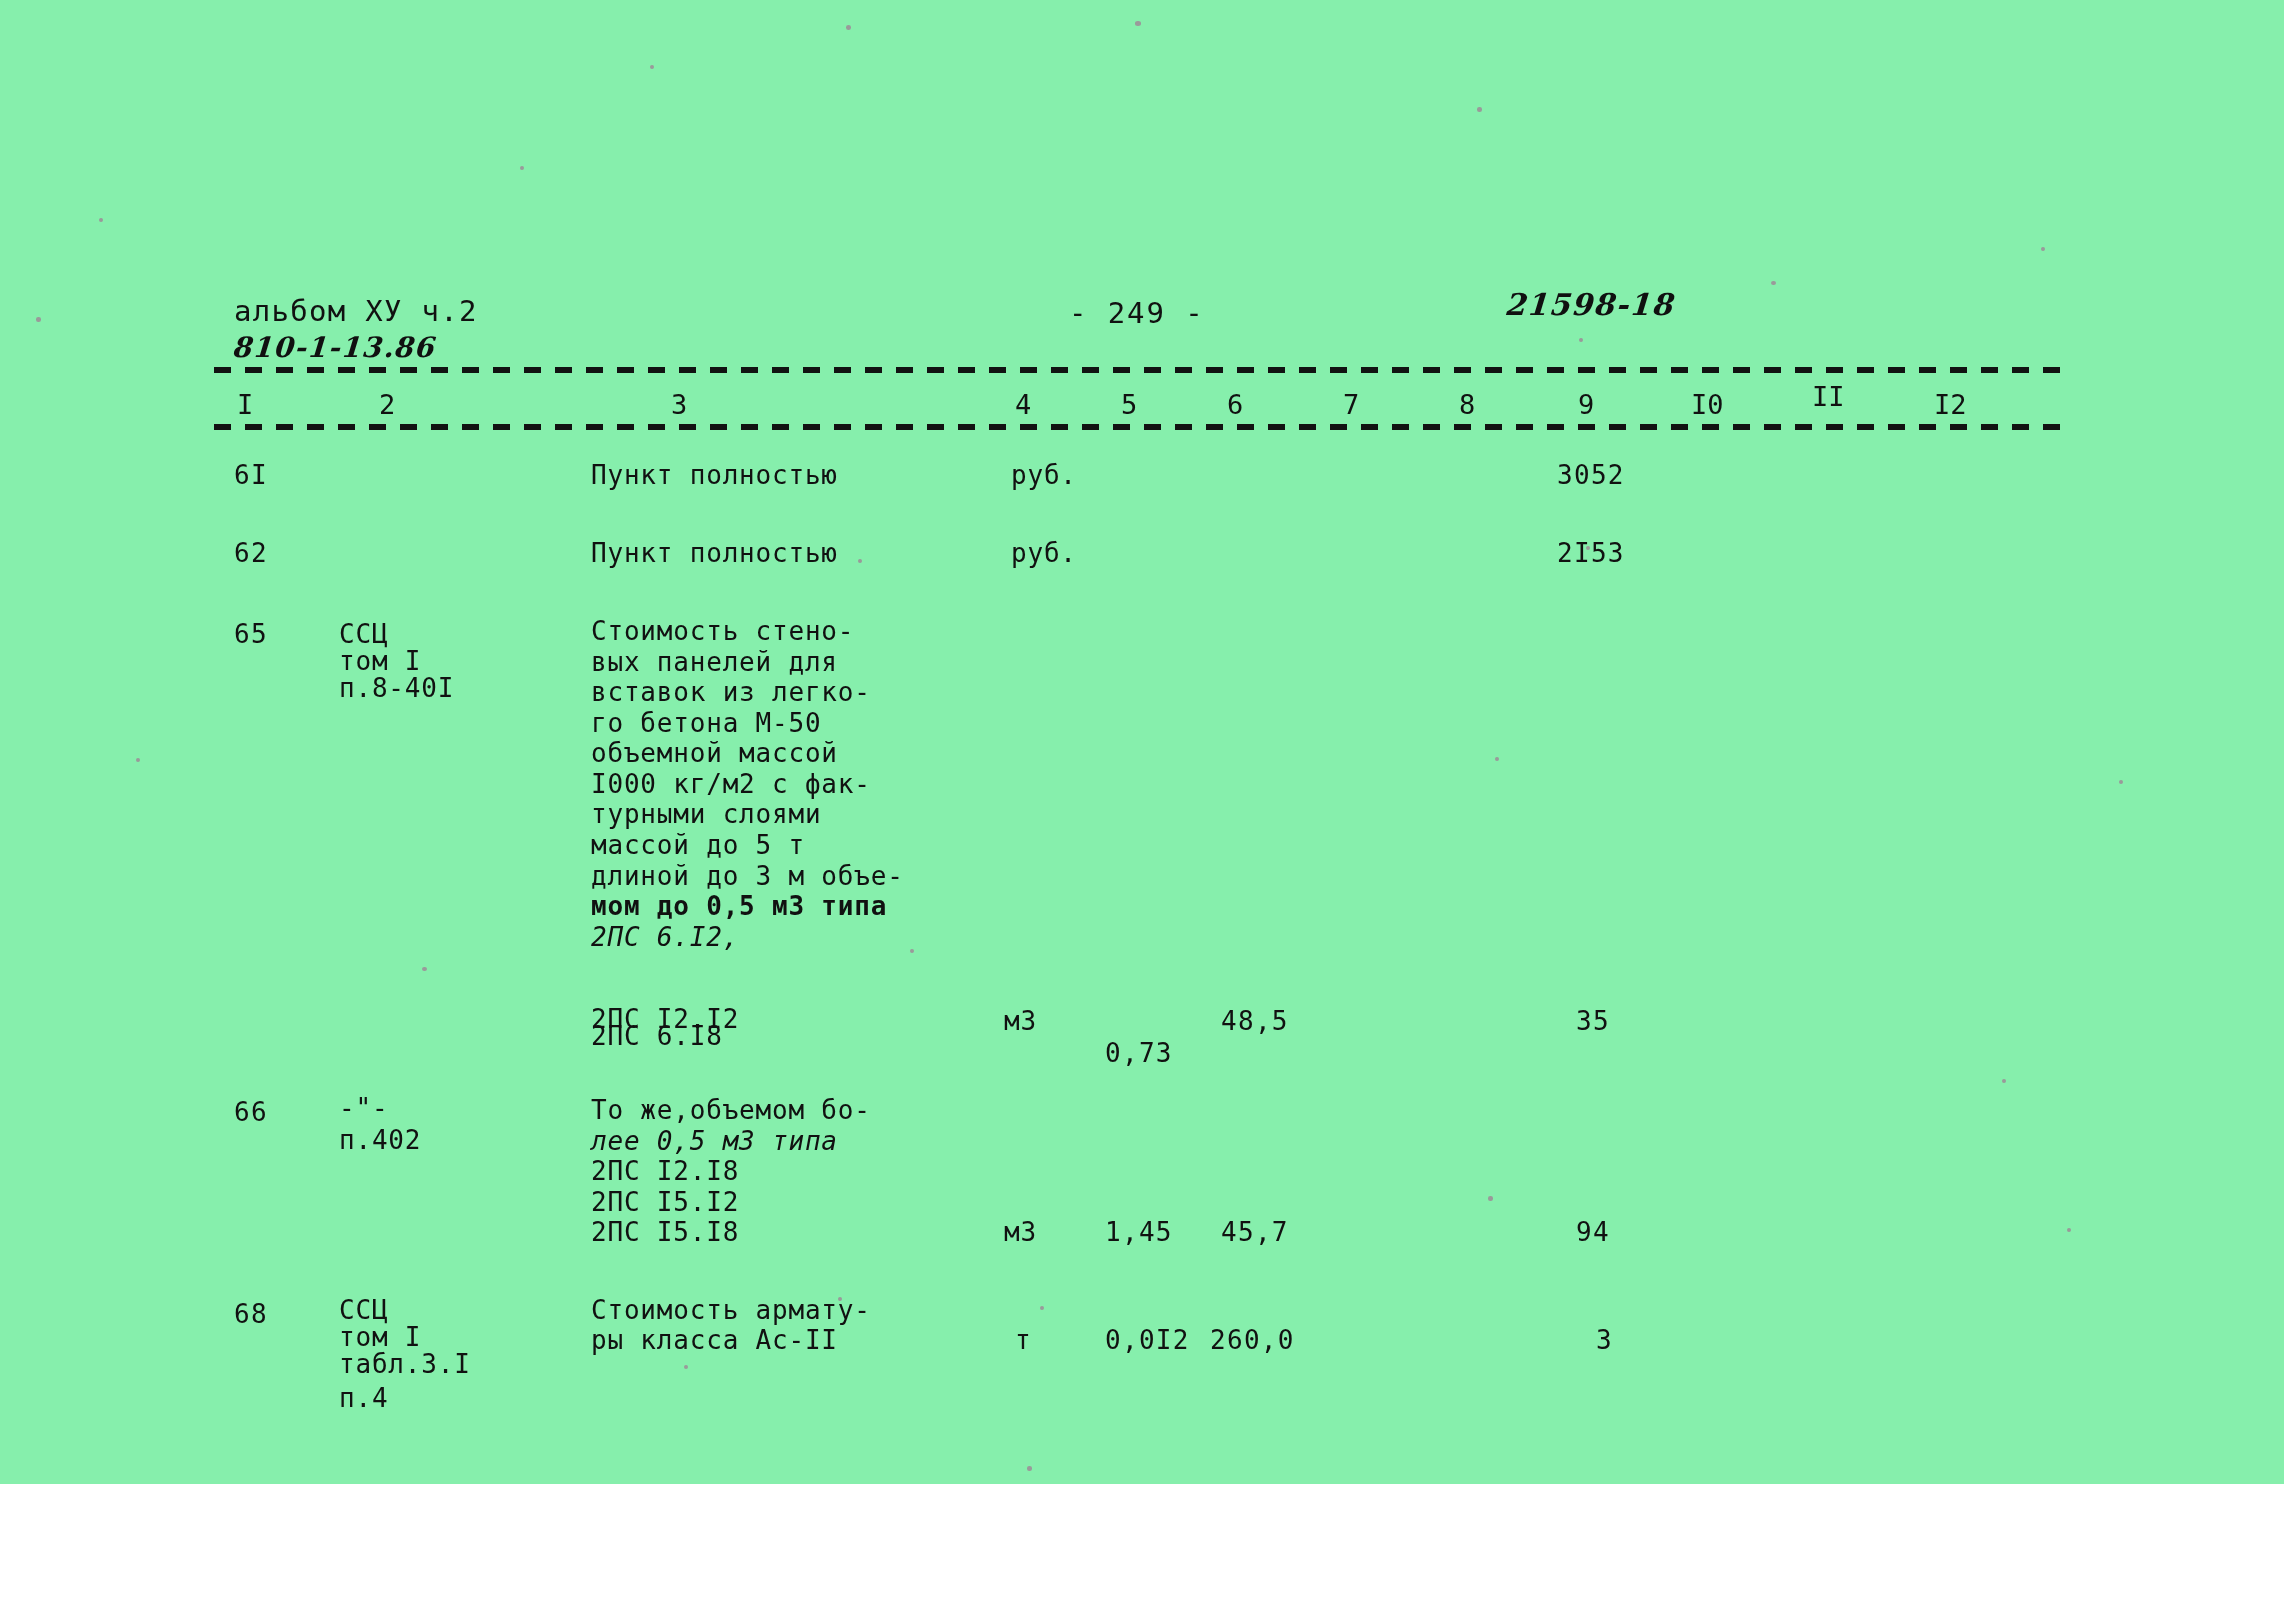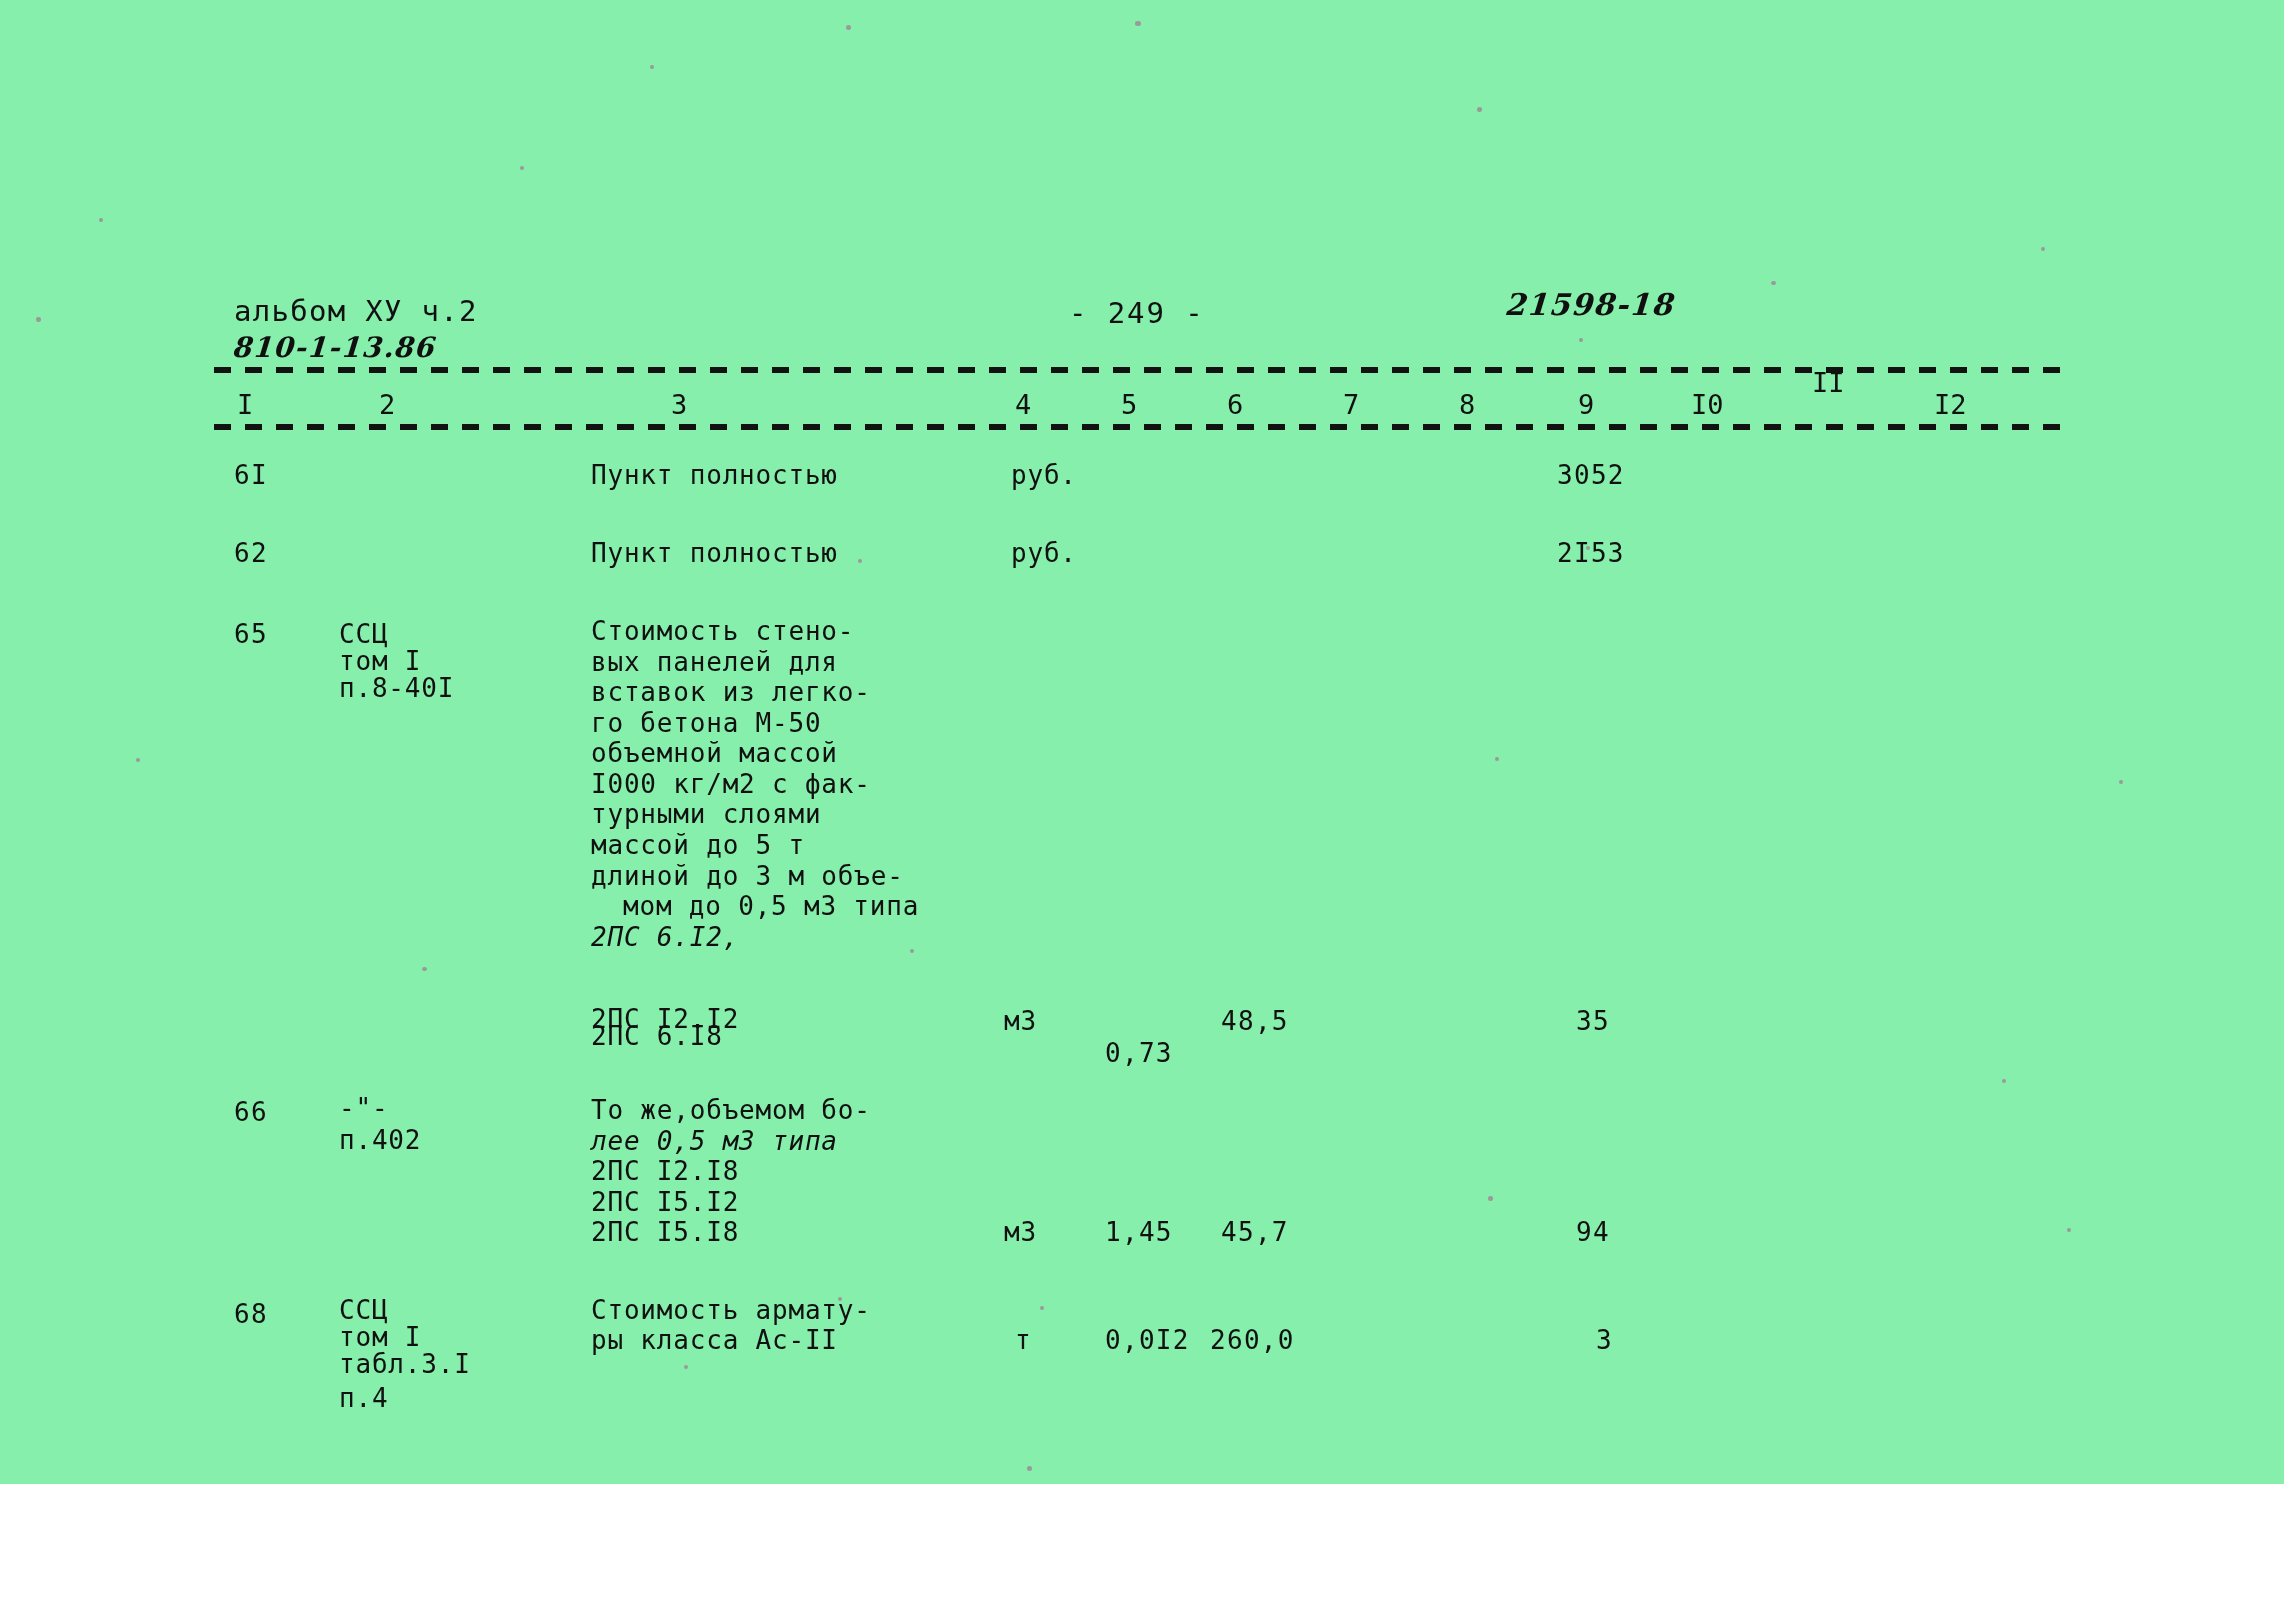--- a/index.html
+++ b/index.html
@@ -121,21 +121,21 @@
   <div class="t colnum" style="left:237px;top:389px;">I</div>
   <div class="t colnum" style="left:379px;top:389px;">2</div>
   <div class="t colnum" style="left:671px;top:389px;">3</div>
   <div class="t colnum" style="left:1015px;top:389px;">4</div>
   <div class="t colnum" style="left:1121px;top:389px;">5</div>
   <div class="t colnum" style="left:1227px;top:389px;">6</div>
   <div class="t colnum" style="left:1343px;top:389px;">7</div>
   <div class="t colnum" style="left:1459px;top:389px;">8</div>
   <div class="t colnum" style="left:1578px;top:389px;">9</div>
   <div class="t colnum" style="left:1691px;top:389px;">I0</div>
-  <div class="t colnum" style="left:1812px;top:367px;">II</div>
+  <div class="t colnum" style="left:1812px;top:381px;">II</div>
   <div class="t colnum" style="left:1934px;top:389px;">I2</div>
 
   <div class="dash" style="left:214px;top:424px;width:1848px;"></div>
 
   <div>
     <div class="t num" style="left:234px;top:460px;">6I</div>
     <div class="t" style="left:591px;top:460px;">Пункт полностью</div>
     <div class="t" style="left:1011px;top:460px;">руб.</div>
     <div class="t num" style="left:1557px;top:460px;">3052</div>
   </div>
@@ -156,21 +156,21 @@
 
     <div class="desc" style="left:591px;top:616px;">Стоимость стено-</div>
     <div class="desc" style="left:591px;top:647px;">вых панелей для</div>
     <div class="desc" style="left:591px;top:677px;">вставок из легко-</div>
     <div class="desc" style="left:591px;top:708px;">го бетона М-50</div>
     <div class="desc" style="left:591px;top:738px;">объемной массой</div>
     <div class="desc" style="left:591px;top:769px;">I000 кг/м2 с фак-</div>
     <div class="desc" style="left:591px;top:799px;">турными слоями</div>
     <div class="desc" style="left:591px;top:830px;">массой до 5 т</div>
     <div class="desc" style="left:591px;top:861px;">длиной до 3 м объе-</div>
-    <div class="desc" style="left:623px;top:891px;">мом до 0,5 м3 типа</div>
+    <div class="desc" style="left:591px;top:891px;font-weight:bold;">мом до 0,5 м3 типа</div>
     <div class="desc" style="left:591px;top:922px;font-style:italic;">2ПС 6.I2,</div>
 
     <div class="desc" style="left:591px;top:974px;margin-top:47px;">2ПС 6.I8</div>
     <div class="desc" style="left:591px;top:1004px;">2ПС I2.I2</div>
 
     <div class="t" style="left:1004px;top:1006px;">м3</div>
     <div class="t num" style="left:1105px;top:1006px;margin-top:32px;">0,73</div>
     <div class="t num" style="left:1221px;top:1006px;">48,5</div>
     <div class="t num" style="left:1576px;top:1006px;">35</div>
   </div>

